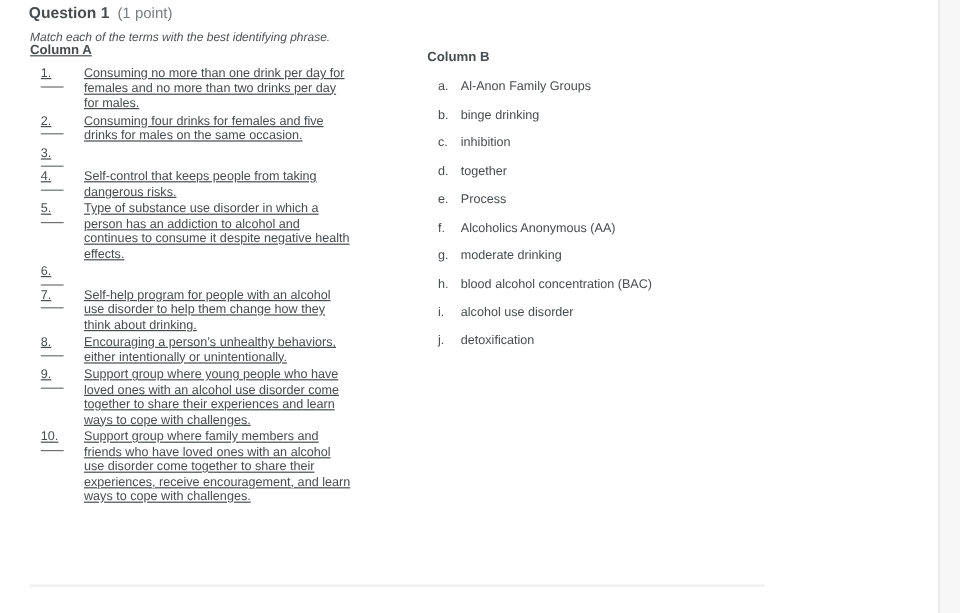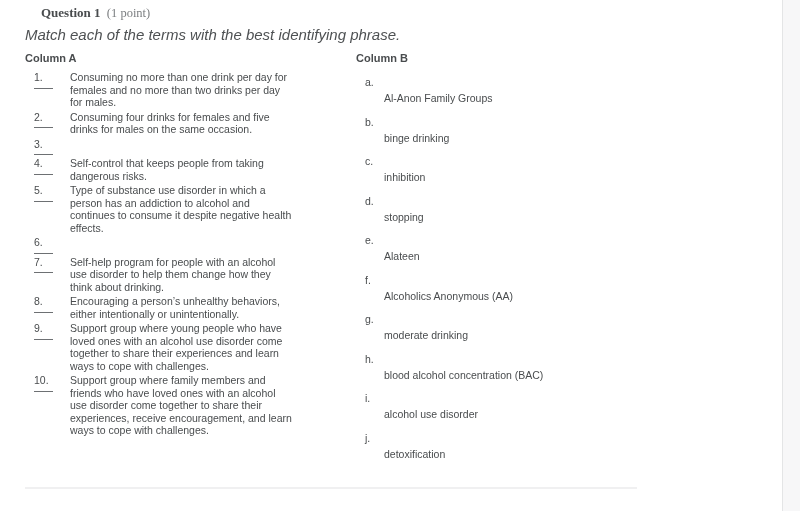--- a/index.html
+++ b/index.html
@@ -21,49 +21,49 @@
     position: absolute;
     top: 0;
     right: 0;
     width: 18px;
     height: 511px;
     background: #f7f7f8;
     border-left: 1px solid #e4e5e6;
   }
   .q-header {
     position: absolute;
-    left: 41px;
+    left: 24px;
     top: 3px;
     font-size: 13px;
-    line-height: 20px;
+    line-height: 15px;
     white-space: nowrap;
-    font-family: Liberation Serif, serif;
   }
   .q-title { font-weight: 700; color: #494c4e; }
   .q-points { font-weight: 400; font-size: 12.5px; color: #7b7e80; margin-left: 3px; }
   .instructions {
     position: absolute;
     left: 25px;
     top: 26px;
     font-style: italic;
-    font-size: 15px;
+    font-size: 10px;
     color: #4e5153;
   }
   .col-header {
     font-weight: 700;
     font-size: 11px;
     line-height: 13px;
     color: #494c4e;
   }
   
   .col-a {
     position: absolute;
     left: 25px;
-    top: 52px;
+    top: 36px;
     width: 315px;
+    text-decoration: underline;
   }
   .a-items { margin-top: 6px; }
   .a-item {
     display: flex;
     margin-bottom: 2px;
     font-size: 10.5px;
     line-height: 12.5px;
   }
   .a-label {
     flex: none;
@@ -83,32 +83,32 @@
   }
   .a-text {
     margin-left: 12px;
     width: 252px;
     white-space: pre-line;
   }
   
   .col-b {
     position: absolute;
     left: 356px;
-    top: 52px;
+    top: 42px;
     width: 260px;
   }
   .b-items { margin-top: 11px; padding-left: 9px; }
   .b-item {
     display: flex;
     margin-bottom: 11px;
     font-size: 10.5px;
     line-height: 12.5px;
   }
   .b-letter { flex: none; width: 19px; }
-  .b-text { flex: 1; margin-top: 16px; }
+  .b-text { flex: 1; }
   
   .divider {
     position: absolute;
     left: 25px;
     top: 487px;
     width: 612px;
     height: 2px;
     background: #f0f0f1;
   }
 </style>
@@ -242,26 +242,26 @@
         <span class="b-text">binge drinking</span>
       </div>
 
       <div class="b-item">
         <span class="b-letter">c.</span>
         <span class="b-text">inhibition</span>
       </div>
 
       <div class="b-item">
         <span class="b-letter">d.</span>
-        <span class="b-text">stopping</span>
+        <span class="b-text">together</span>
       </div>
 
       <div class="b-item">
         <span class="b-letter">e.</span>
-        <span class="b-text">Alateen</span>
+        <span class="b-text">Process</span>
       </div>
 
       <div class="b-item">
         <span class="b-letter">f.</span>
         <span class="b-text">Alcoholics Anonymous (AA)</span>
       </div>
 
       <div class="b-item">
         <span class="b-letter">g.</span>
         <span class="b-text">moderate drinking</span>

